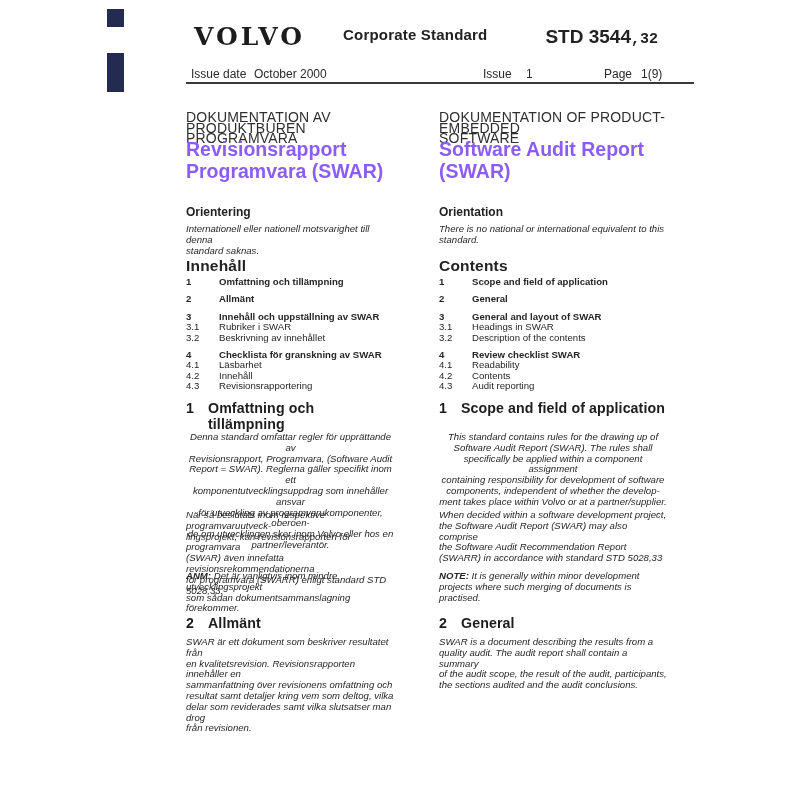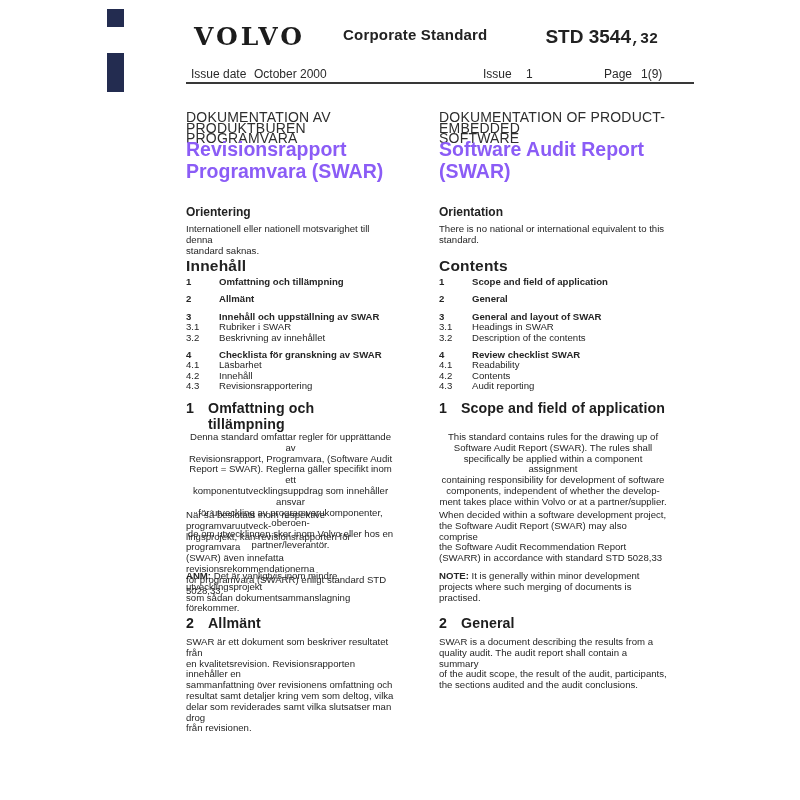--- a/index.html
+++ b/index.html
@@ -49,21 +49,21 @@
   .doc-title {
     top:28px; left:0; right:0;
     font-size:19.5px; line-height:21.5px; font-weight:bold;
     white-space:pre-line; color:#8b5cf6;
   }
   .h-orient { top:94px; left:0; font-size:12px; font-weight:bold; }
   .orient-body { top:113px; left:0; right:0; }
 
   .body-text {
     font-size:9.6px; line-height:10.8px;
-    white-space:pre-line; color:#262626;
+    white-space:pre-line; color:#262626;font-style:italic;
   }
   .h-toc { top:146px; left:0; font-size:15.5px; font-weight:bold; letter-spacing:0.2px; }
 
   .toc { top:166px; left:0; right:0; }
   .toc-row { display:flex; font-size:9.6px; line-height:10.3px; color:#262626; }
   .toc-row.main { font-weight:bold; }
   .toc-row.main + .toc-row.main, .toc-row.sub + .toc-row.main { margin-top:7.2px; }
   .toc-num { width:33px; flex:none; }
   .toc-label { flex:1; }
 

